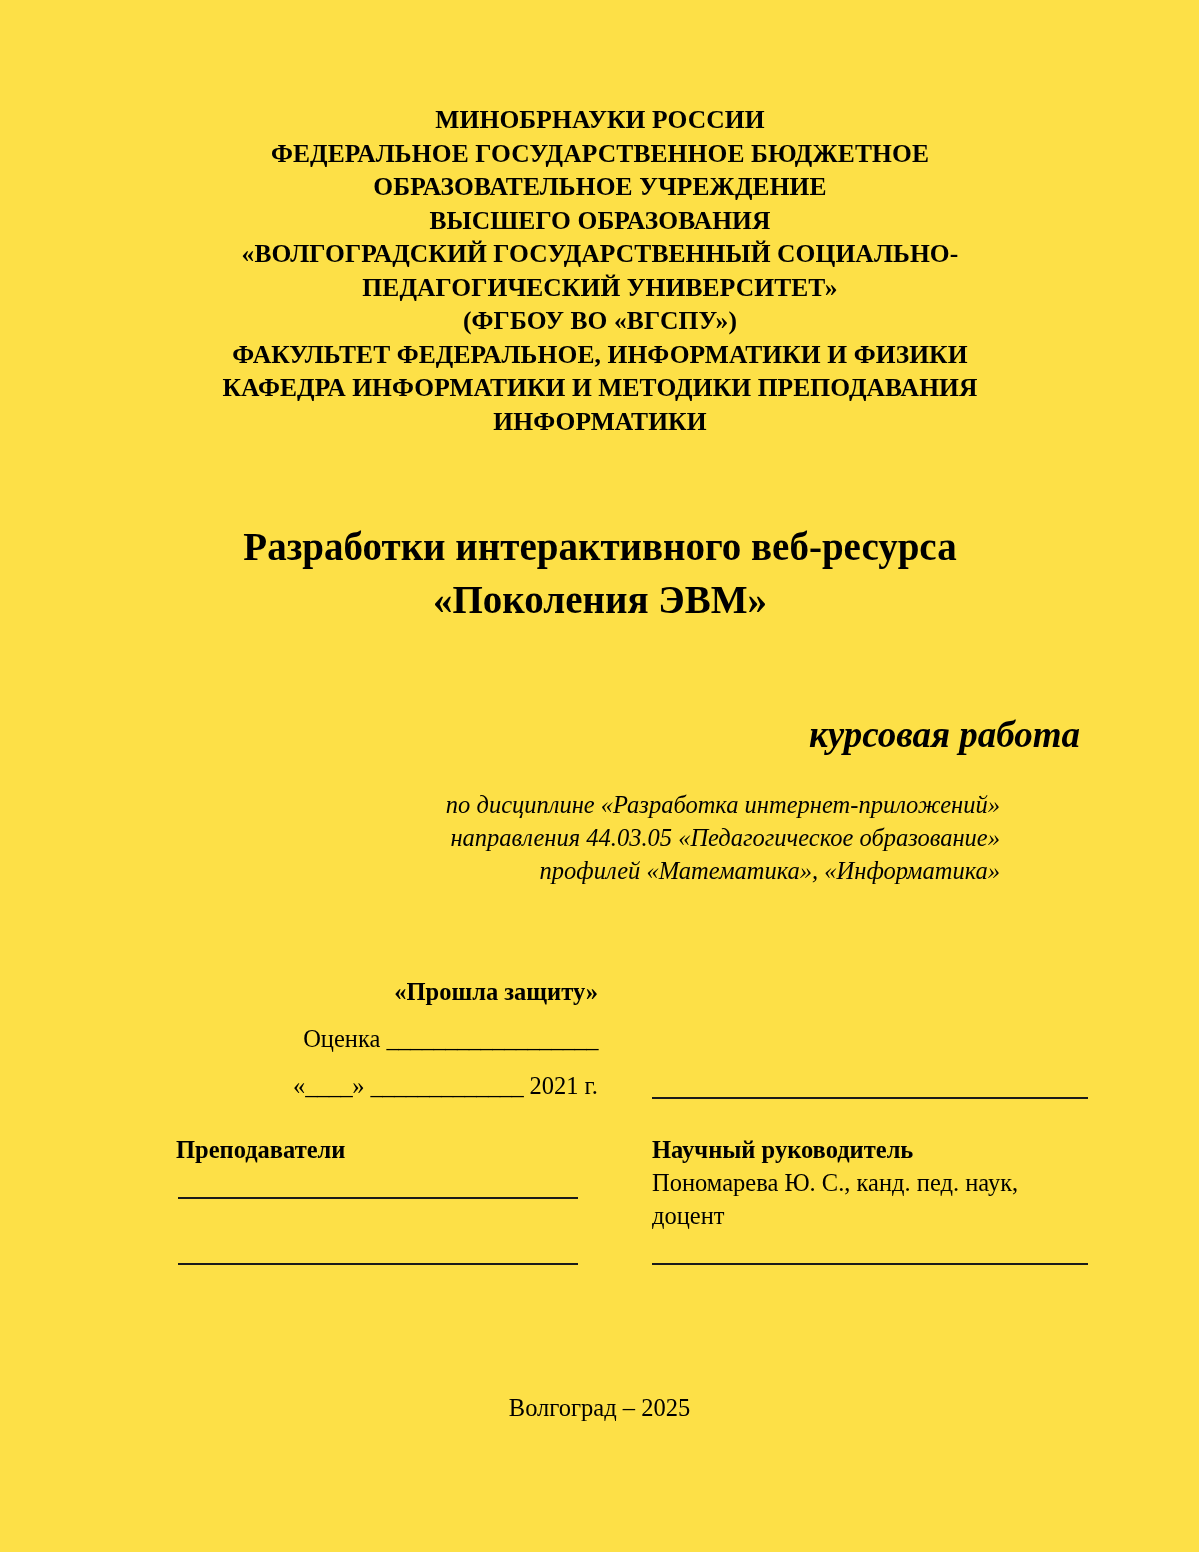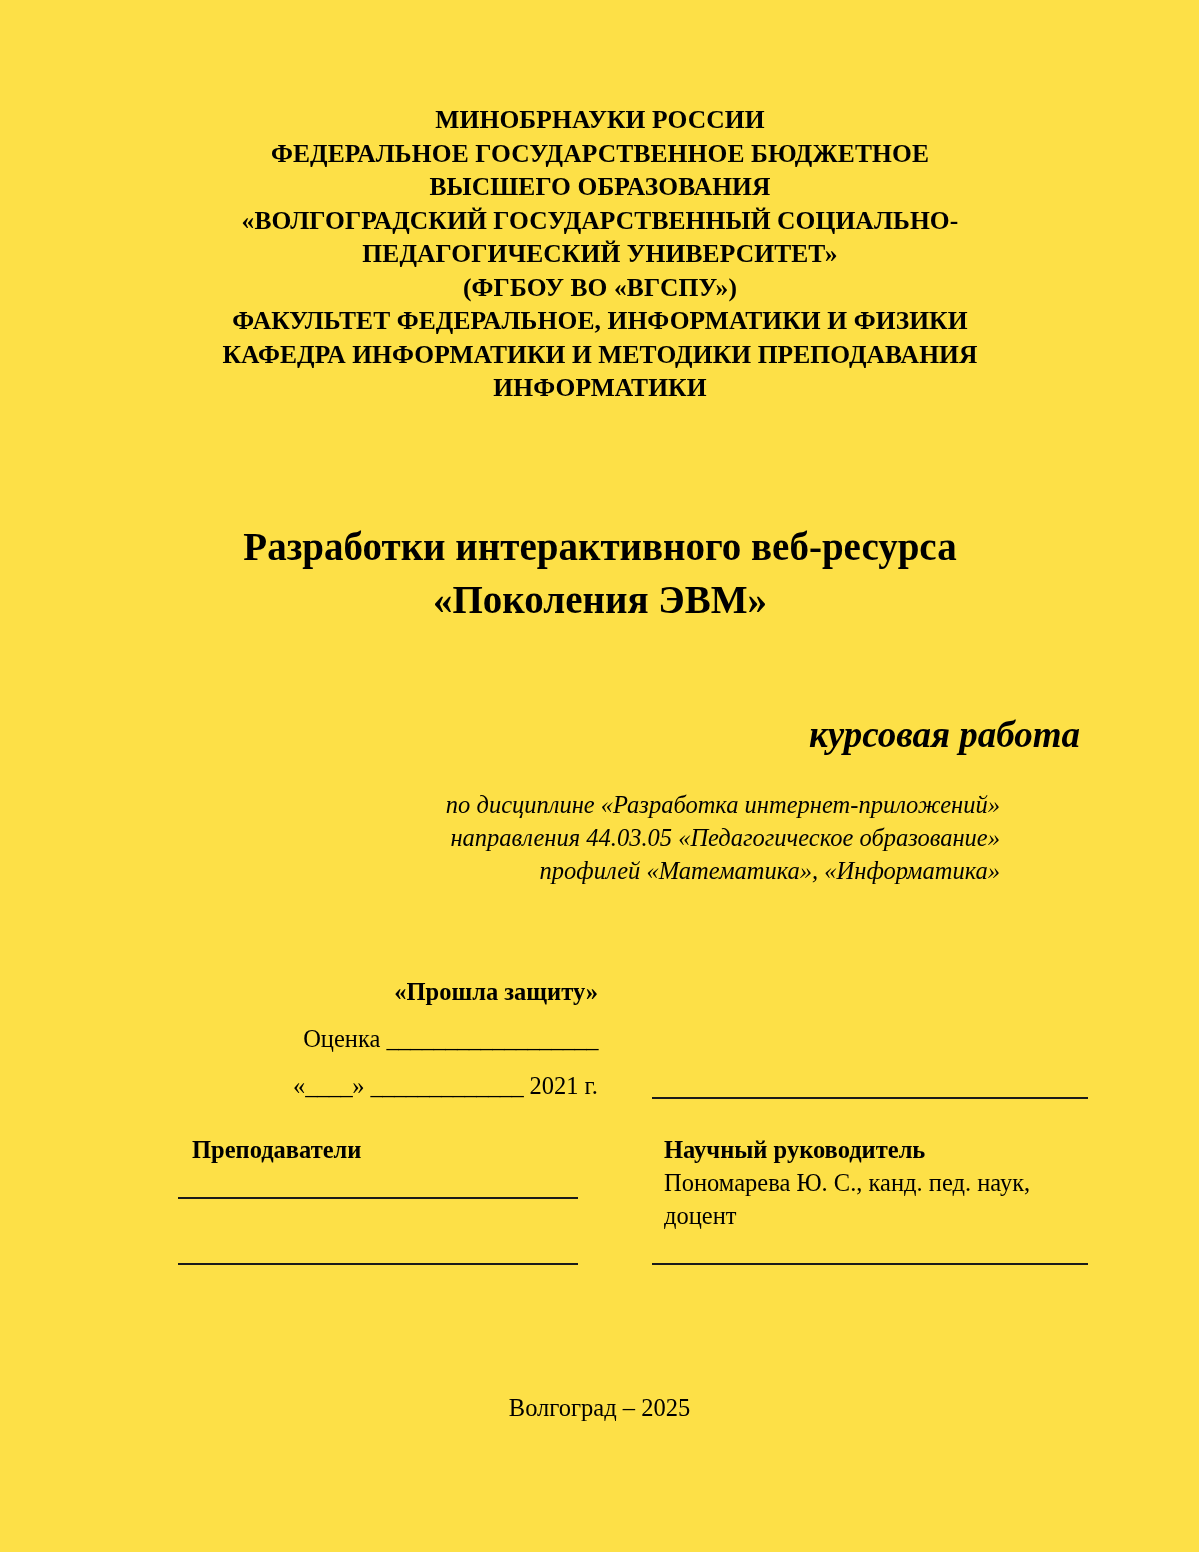--- a/index.html
+++ b/index.html
@@ -109,22 +109,22 @@
   }
   .rule-left  { width: 400px; }
   .rule-right { width: 436px; }
 
   
   .r-exec-1  { position: absolute; left: 652px; top: 122px; }
   .r-sup-1   { position: absolute; left: 652px; top: 288px; }
   .r-teach-1 { position: absolute; left: 178px; top: 222px; }
   .r-teach-2 { position: absolute; left: 178px; top: 288px; }
 
-  .teachers-head { position: absolute; left: 192px; top: 158px; }
-  .supervisor-head { position: absolute; left: 652px; top: 158px; margin-left: 12px; }
+  .teachers-head { position: absolute; left: 176px; top: 158px; }
+  .supervisor-head { position: absolute; left: 652px; top: 158px; }
 
   .grade-line { white-space: nowrap; }
   .blank { letter-spacing: -0.5px; }
 
   
   .footer {
     position: absolute;
     left: 0;
     top: 1392px;
     width: 1199px;
@@ -134,20 +134,21 @@
   }
 </style>
 </head>
 <body>
 
 <div class="page">
 
   <div class="org-header">
     <span class="line">МИНОБРНАУКИ РОССИИ</span>
     <span class="line">ФЕДЕРАЛЬНОЕ ГОСУДАРСТВЕННОЕ БЮДЖЕТНОЕ</span>
+    <span class="line">ОБРАЗОВАТЕЛЬНОЕ УЧРЕЖДЕНИЕ</span>
     <span class="line">ВЫСШЕГО ОБРАЗОВАНИЯ</span>
     <span class="line">«ВОЛГОГРАДСКИЙ ГОСУДАРСТВЕННЫЙ СОЦИАЛЬНО-</span>
     <span class="line">ПЕДАГОГИЧЕСКИЙ УНИВЕРСИТЕТ»</span>
     <span class="line">(ФГБОУ ВО «ВГСПУ»)</span>
     <span class="line">ФАКУЛЬТЕТ ФЕДЕРАЛЬНОЕ, ИНФОРМАТИКИ И ФИЗИКИ</span>
     <span class="line">КАФЕДРА ИНФОРМАТИКИ И МЕТОДИКИ ПРЕПОДАВАНИЯ</span>
     <span class="line">ИНФОРМАТИКИ</span>
   </div>
 
   <div class="work-title">

